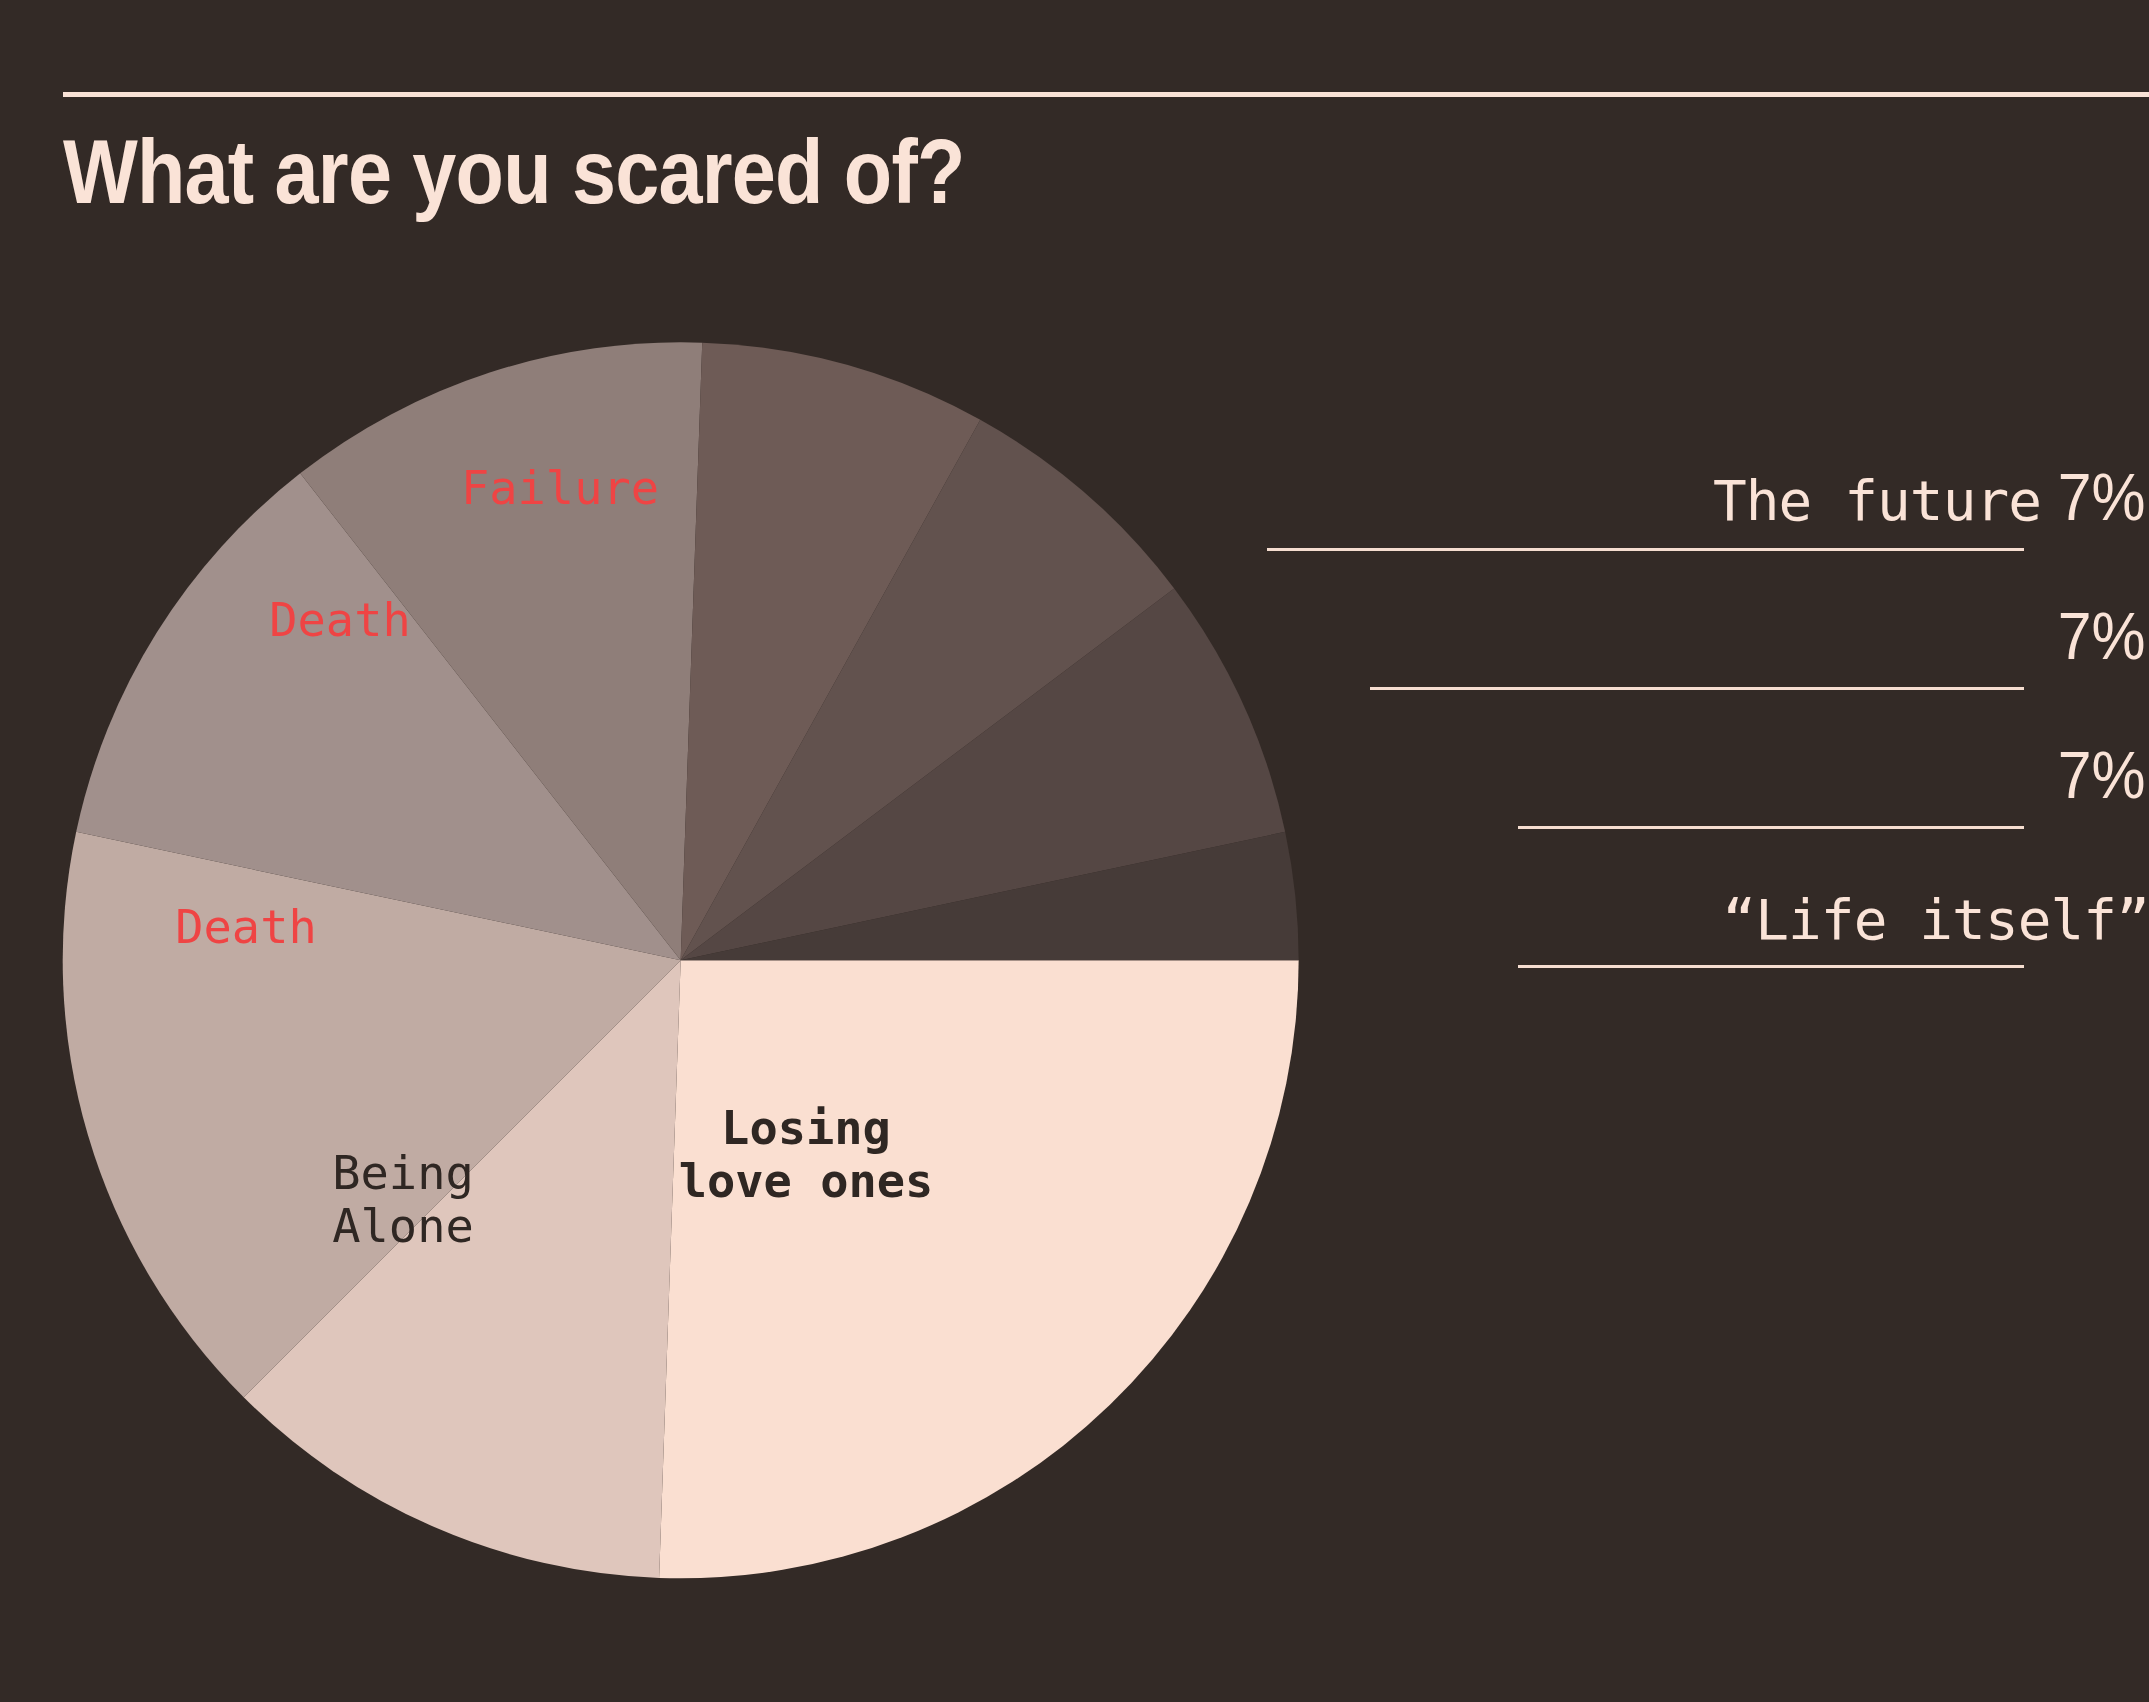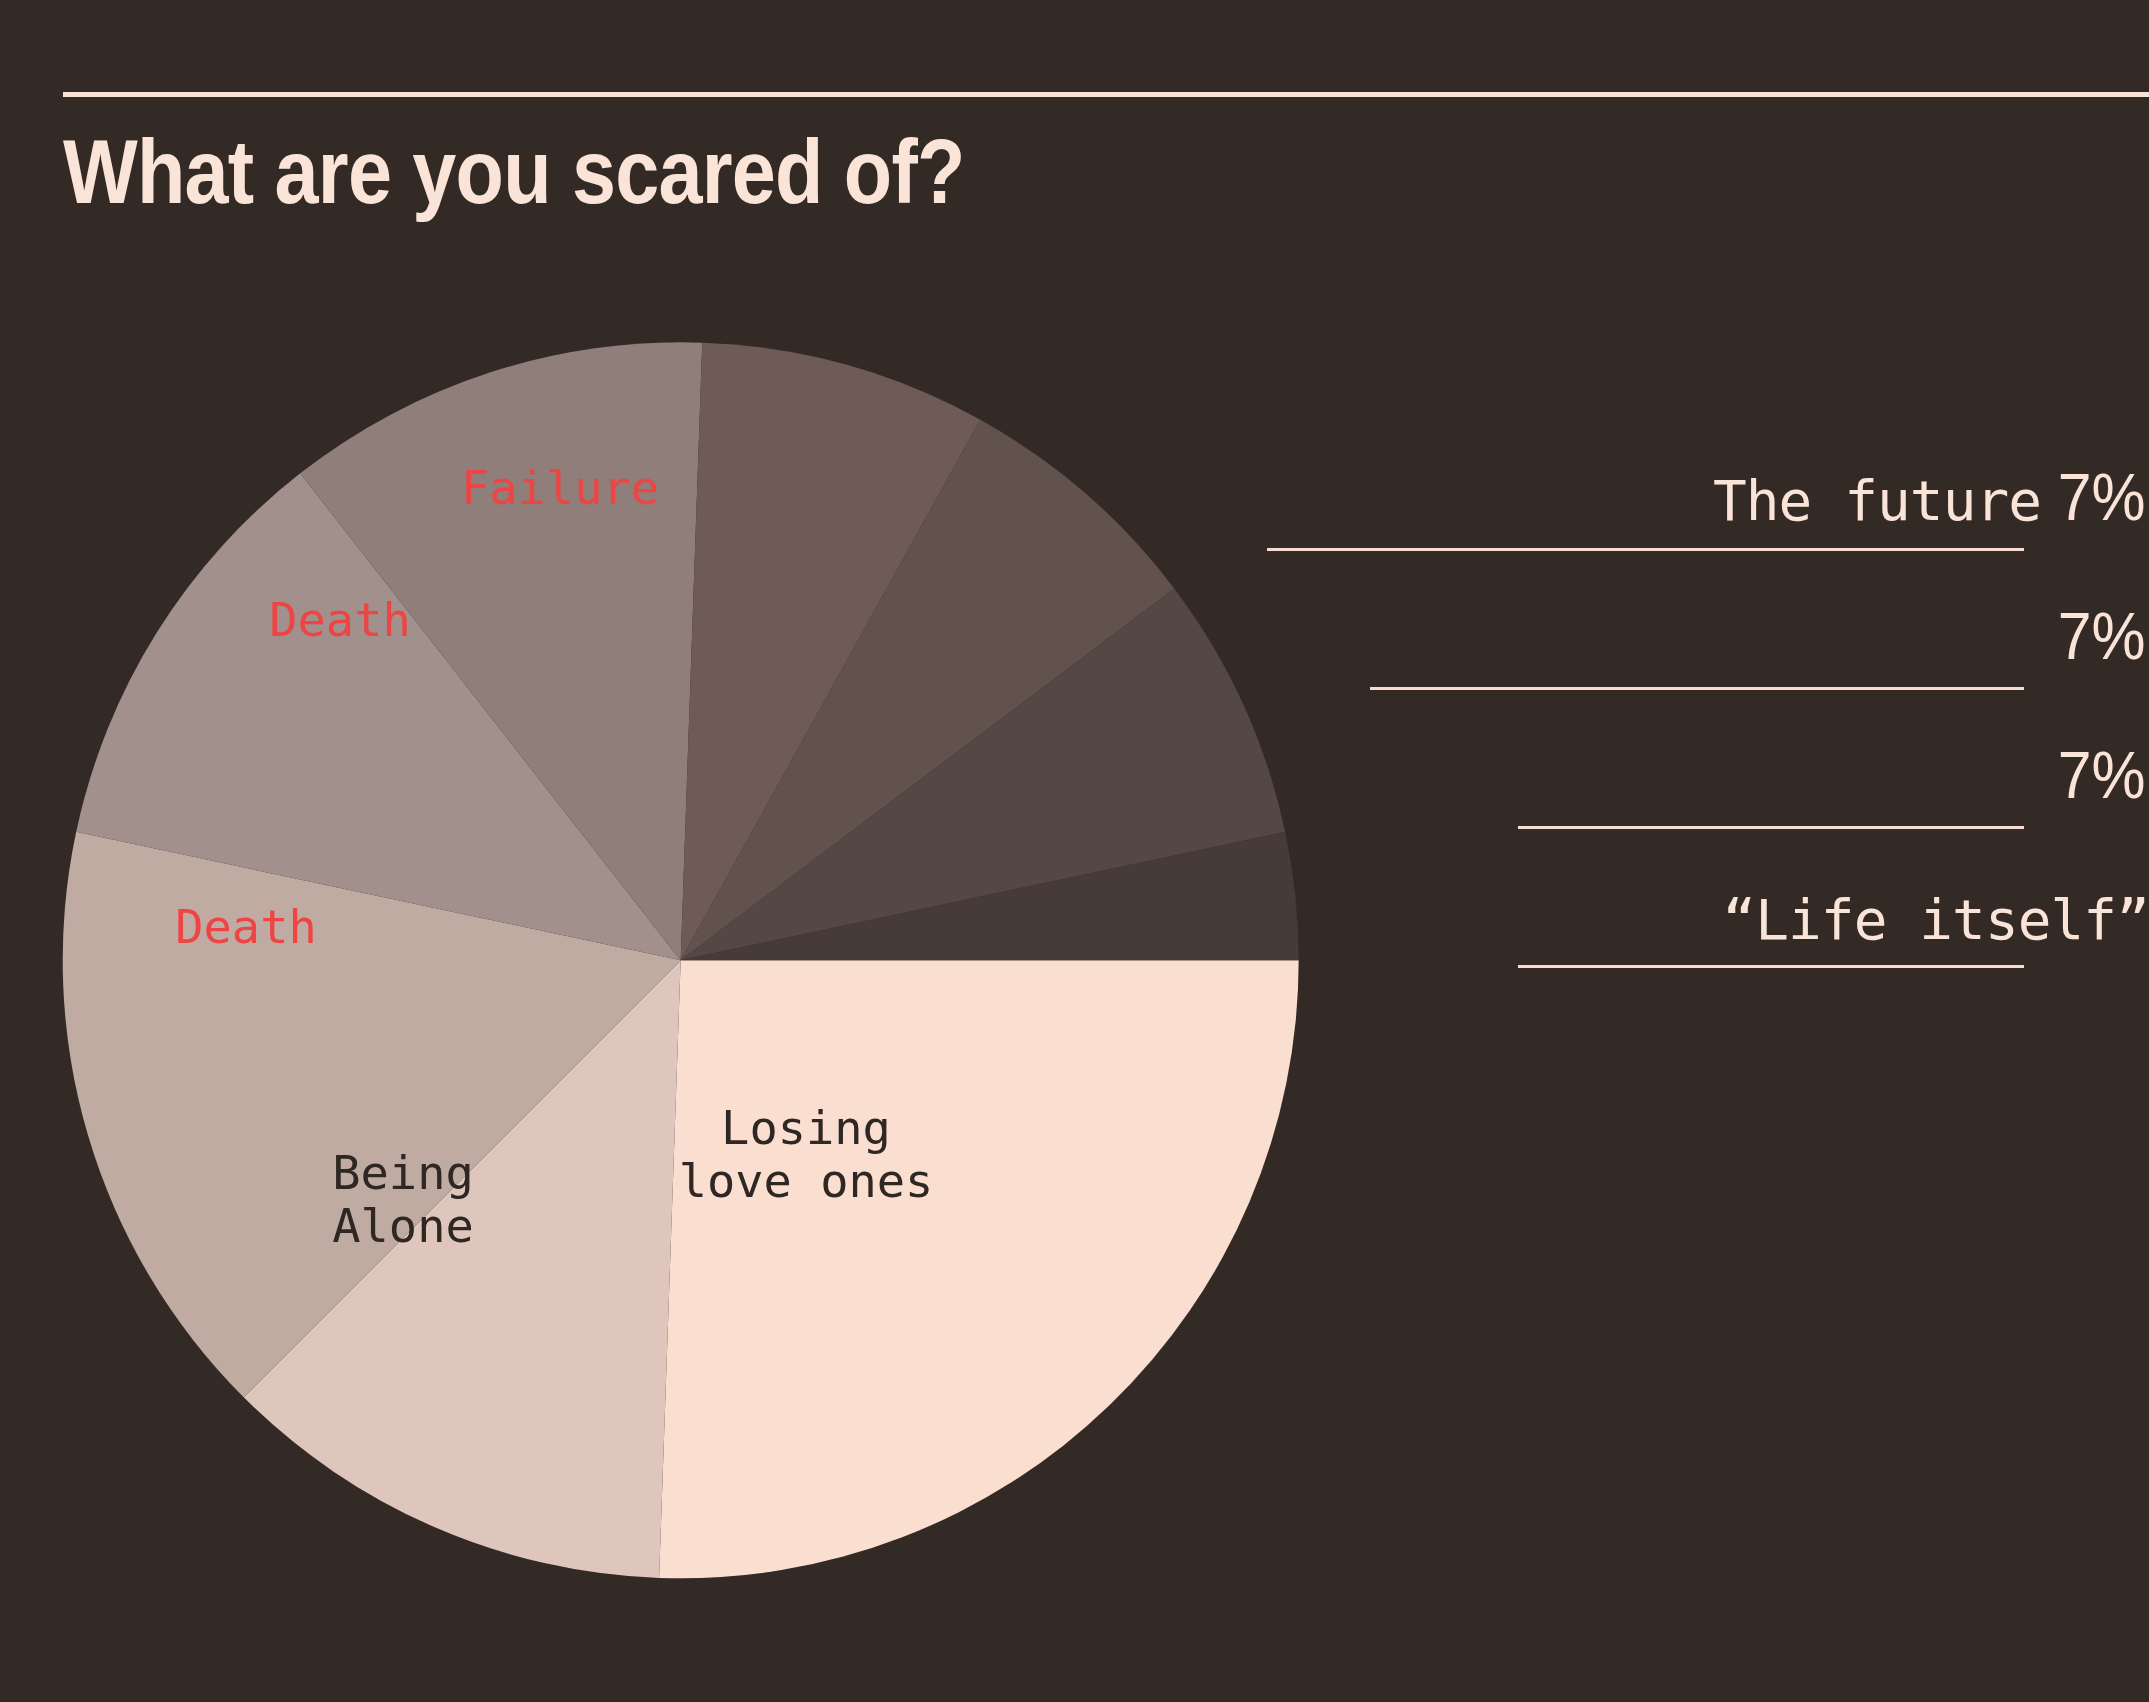--- a/index.html
+++ b/index.html
@@ -77,21 +77,21 @@
         <path d="M 760 1072 L 735.9193472752745 1761.579670643176 A 690 690 0 0 1 272.09632098128225 1559.9036790187179 Z" fill="#DFC6BC"></path>
         <path d="M 760 1072 L 272.09632098128225 1559.9036790187179 A 690 690 0 0 1 85.0781554936741 928.5409333357462 Z" fill="#C0ABA3"></path>
         <path d="M 760 1072 L 85.0781554936741 928.5409333357462 A 690 690 0 0 1 335.19358202529594 528.2725800113617 Z" fill="#A1908C"></path>
         <path d="M 760 1072 L 335.19358202529594 528.2725800113617 A 690 690 0 0 1 784.0806527247258 382.4203293568239 Z" fill="#8F7E79"></path>
         <path d="M 760 1072 L 784.0806527247258 382.4203293568239 A 690 690 0 0 1 1094.5186379699721 468.5124020738167 Z" fill="#6E5B56"></path>
         <path d="M 760 1072 L 1094.5186379699721 468.5124020738167 A 690 690 0 0 1 1311.058501932632 656.7476340250867 Z" fill="#62524E"></path>
         <path d="M 760 1072 L 1311.058501932632 656.7476340250867 A 690 690 0 0 1 1434.921844506326 928.5409333357456 Z" fill="#554744"></path>
         <path d="M 760 1072 L 1434.921844506326 928.5409333357456 A 690 690 0 0 1 1450 1071.9999999999998 Z" fill="#463B38"></path>
       </svg>
     <div id="pie-labels">
-        <div class="slice-label dark" style="left: 806px; top: 1155px; transform: translate(-50%, -50%);">Losing
+        <div class="slice-label dark" style="left: 806px; top: 1155px; transform: translate(-50%, -50%); font-weight: bold;">Losing
 love ones</div>
         <div class="slice-label dark" style="left: 403px; top: 1200px; transform: translate(-50%, -50%);">Being
 Alone</div>
         <div class="slice-label light" style="left: 246px; top: 927px; transform: translate(-50%, -50%);">Death</div>
         <div class="slice-label light" style="left: 340px; top: 620px; transform: translate(-50%, -50%);">Death</div>
         <div class="slice-label light" style="left: 560px; top: 488px; transform: translate(-50%, -50%);">Failure</div>
       </div>
   </div>
 
   <div id="legend">

